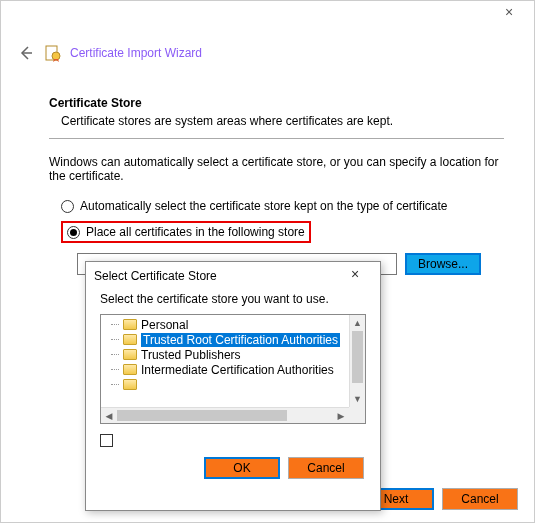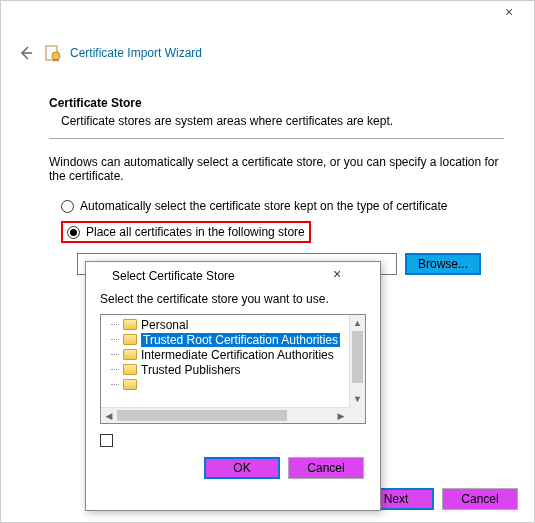--- a/index.html
+++ b/index.html
@@ -3,44 +3,44 @@
 <meta charset="utf-8">
 <style>
 * { box-sizing: border-box; font-family: "Segoe UI", Tahoma, sans-serif; }
 body { margin: 0; width: 535px; height: 523px; background: #fff; position: relative; font-size: 12px; color: #000; }
 
 .main-window { position: absolute; top: 0; left: 0; width: 535px; height: 523px; border: 1px solid #ccc; background: #fff; }
 .main-close { position: absolute; top: 3px; right: 5px; width: 40px; height: 20px; text-align: center; color: #555; font-size: 14px; }
 .header { position: absolute; top: 42px; left: 15px; display: flex; align-items: center; gap: 8px; }
 .back-arrow { width: 20px; height: 20px; display: flex; align-items: center; justify-content: center; color: #666; font-size: 16px; }
 .wiz-icon { width: 18px; height: 18px; display: inline-block; }
-.wiz-title { font-size: 12px; color: #0369a1; }
+.wiz-title { font-size: 12px; color: #8b5cf6; }
 
 .content { position: absolute; top: 95px; left: 48px; right: 30px; }
 .section-heading { font-weight: 600; font-size: 12px; margin-bottom: 4px; }
 .section-sub { font-size: 12px; margin-left: 12px; margin-bottom: 10px; }
 .hr { border: none; border-top: 1px solid #aaa; margin: 0 0 16px 0; }
 .para { font-size: 12px; margin-bottom: 16px; }
 
 .radio-row { display: flex; align-items: center; gap: 6px; margin-left: 12px; margin-bottom: 8px; font-size: 12px; }
 .radio { width: 13px; height: 13px; border: 1px solid #333; border-radius: 50%; display: inline-flex; align-items: center; justify-content: center; background: #fff; }
 .radio.checked::after { content: ""; width: 7px; height: 7px; background: #000; border-radius: 50%; }
 .highlight-box { border: 2px solid #e80000; padding: 2px 4px; display: inline-flex; align-items: center; gap: 6px; }
 
 .store-input-row { margin-left: 28px; margin-top: 10px; display: flex; gap: 8px; align-items: center; }
 .store-input { width: 320px; height: 22px; border: 1px solid #777; }
 .browse-btn { width: 76px; height: 22px; border: 2px solid #0078d7; background: #0ea5e9; font-size: 12px; text-align: center; line-height: 18px; }
 
 .bottom-btns { position: absolute; bottom: 12px; right: 16px; display: flex; gap: 8px; }
-.win-btn { width: 76px; height: 22px; border: 1px solid #adadad; background: #d946ef; font-size: 12px; text-align: center; line-height: 20px; }
+.win-btn { width: 76px; height: 22px; border: 1px solid #adadad; background: #f97316; font-size: 12px; text-align: center; line-height: 20px; }
 .win-btn.primary { border: 2px solid #0078d7; line-height: 18px; }
 
 
 .dialog { position: absolute; top: 260px; left: 84px; width: 296px; height: 250px; background: #fff; border: 1px solid #888; box-shadow: 2px 2px 8px rgba(0,0,0,0.25); }
-.dlg-header { display: flex; align-items: center; justify-content: space-between; height: 28px; padding: 0 26px; font-size: 12px; }
+.dlg-header { display: flex; align-items: center; justify-content: space-between; height: 28px; padding: 0 8px; font-size: 12px; }
 .dlg-close { width: 34px; height: 20px; text-align: center; font-size: 14px; color: #333; }
 .dlg-body { padding: 2px 14px 8px 14px; }
 .dlg-prompt { font-size: 12px; margin-bottom: 8px; }
 .tree-box { border: 1px solid #888; width: 266px; height: 110px; overflow: hidden; position: relative; }
 .tree-inner { position: absolute; top: 0; left: 0; right: 16px; bottom: 16px; padding: 2px 0 8px 4px; overflow: hidden; }
 .tree-item { display: flex; align-items: center; height: 15px; font-size: 12px; padding-left: 18px; position: relative; white-space: nowrap; }
 .tree-item::before { content: ""; position: absolute; left: 6px; top: 7px; width: 8px; border-top: 1px dotted #999; }
 .folder { width: 14px; height: 11px; background: linear-gradient(#ffe9a6,#f2c94c); border: 1px solid #c9a22a; border-radius: 1px; margin-right: 4px; flex-shrink: 0; }
 .tree-item.selected .lbl { background: #0078d7; color: #fff; padding: 0 2px; }
 .vscroll { position: absolute; top: 0; right: 0; width: 16px; bottom: 16px; background: #f0f0f0; border-left: 1px solid #ddd; }
@@ -121,25 +121,25 @@
           <div class="tree-item">
               <span class="folder"></span>
               <span class="lbl">Personal</span>
             </div>
           <div class="tree-item selected">
               <span class="folder"></span>
               <span class="lbl">Trusted Root Certification Authorities</span>
             </div>
           <div class="tree-item">
               <span class="folder"></span>
-              <span class="lbl">Intermediate Certification Authorities</span>
+              <span class="lbl">Trusted Publishers</span>
             </div>
           <div class="tree-item">
               <span class="folder"></span>
-              <span class="lbl">Trusted Publishers</span>
+              <span class="lbl">Intermediate Certification Authorities</span>
             </div>
           <div class="tree-item">
               <span class="folder"></span>
             </div>
         </div>
         <div class="vscroll">
           <div class="arrow">▲</div>
           <div class="thumb"></div>
           <div class="arrow" style="position:absolute;bottom:0;left:0;right:0">▼</div>
         </div>

